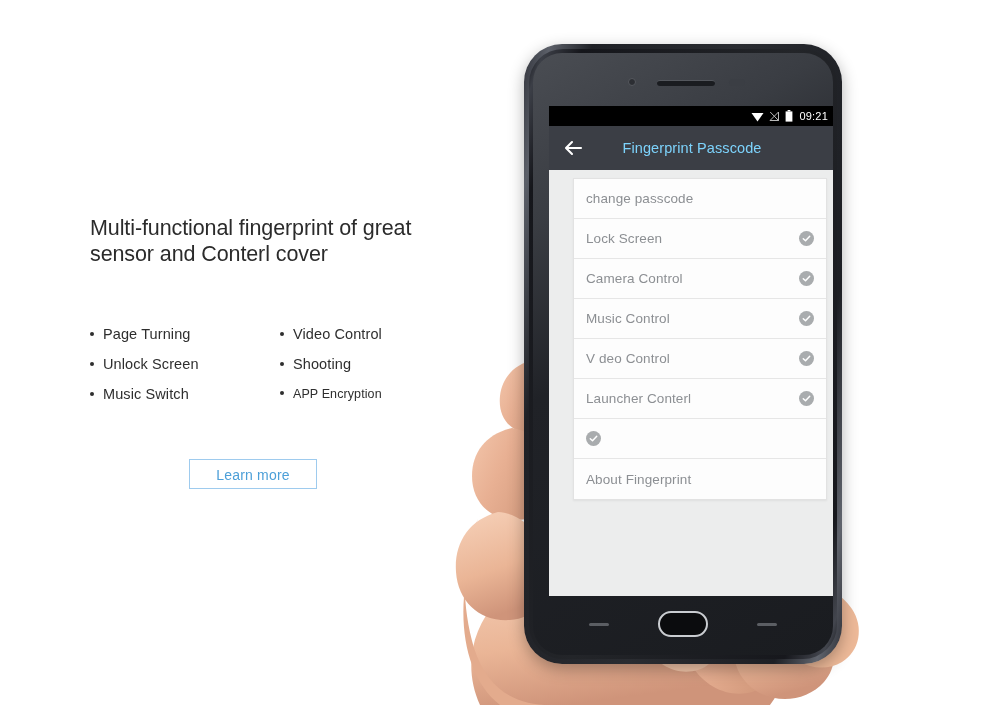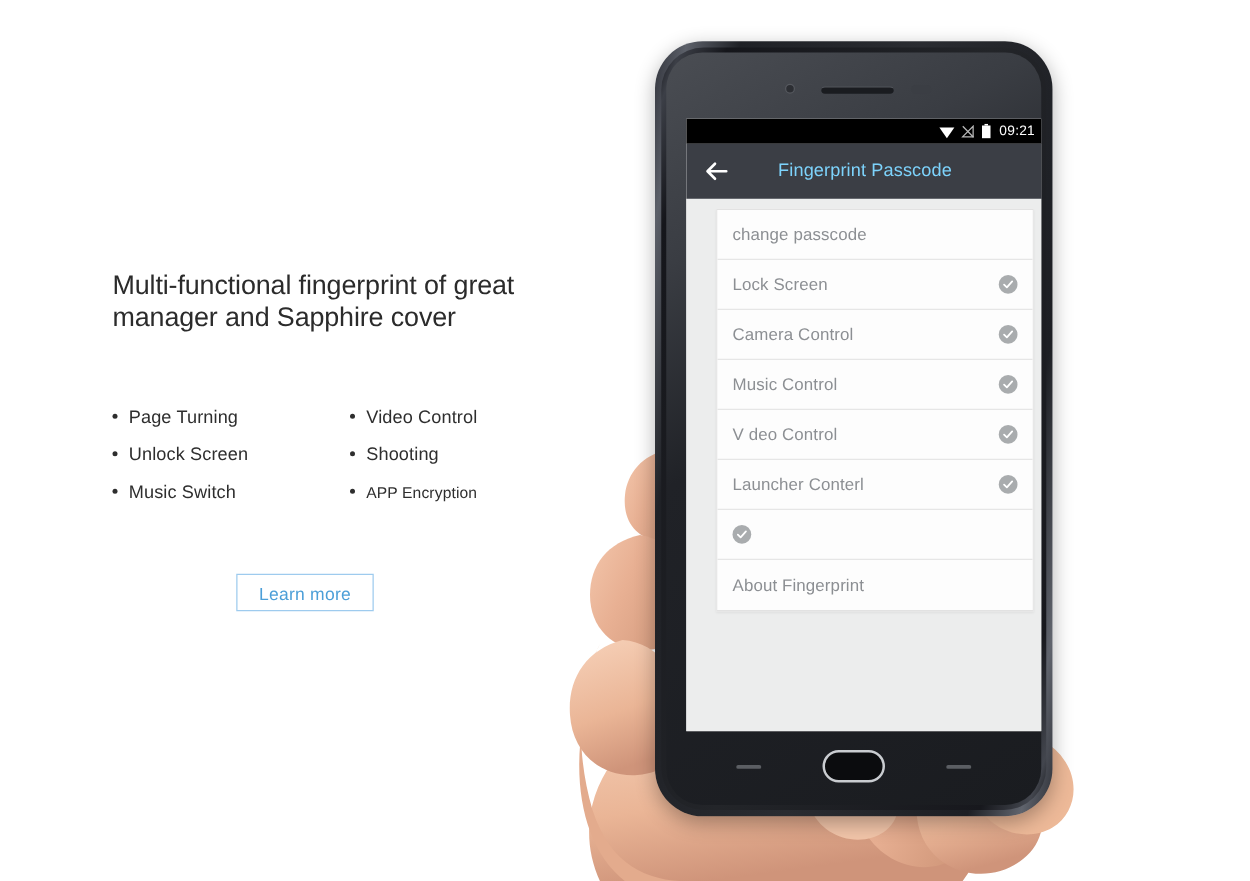--- a/index.html
+++ b/index.html
@@ -66,21 +66,21 @@
     top: -3px;
   }
   .feature-item.small {
     font-size: 12.5px;
   }
 
   .learn-more {
     position: absolute;
     left: 189px;
     top: 459px;
-    width: 110px;
+    width: 128px;
     height: 30px;
     border: 1px solid #9ecbee;
     background: #ffffff;
     color: #4c9fd8;
     font-size: 14px;
     line-height: 30px;
     text-align: center;
     letter-spacing: 0.2px;
     cursor: pointer;
     box-sizing: border-box;
@@ -95,21 +95,21 @@
     width: 430px;
     height: 405px;
     pointer-events: none;
   }
   .hand-layer svg { display: block; }
 
   
   .phone {
     position: absolute;
     left: 524px;
-    top: 33px;
+    top: 44px;
     width: 318px;
     height: 620px;
   }
   .phone-body {
     position: absolute;
     inset: 0;
     border-radius: 38px;
     background: linear-gradient(100deg,#30323a 0%, #5c6069 6%, #1f2126 16%, #2a2c31 50%, #1d1f24 84%, #60646d 94%, #2e3037 100%);
     box-shadow: 0 5px 16px rgba(0,0,0,0.30);
   }
@@ -278,21 +278,21 @@
     background: #5b5e63;
   }
   .cap-key.left { left: 56px; }
   .cap-key.right { right: 56px; }
 </style>
 </head>
 <body>
 
 <div class="left-pane">
   <h1 class="headline">Multi-functional fingerprint of great
-manager and Sapphire cover</h1>
+sensor and Conterl cover</h1>
 
   <div class="feature-cols">
     <div class="feature-col col-left">
       <div class="feature-item">
         <span class="bullet"></span>
         <span>Page Turning</span>
       </div>
       <div class="feature-item">
         <span class="bullet"></span>
         <span>Unlock Screen</span>

